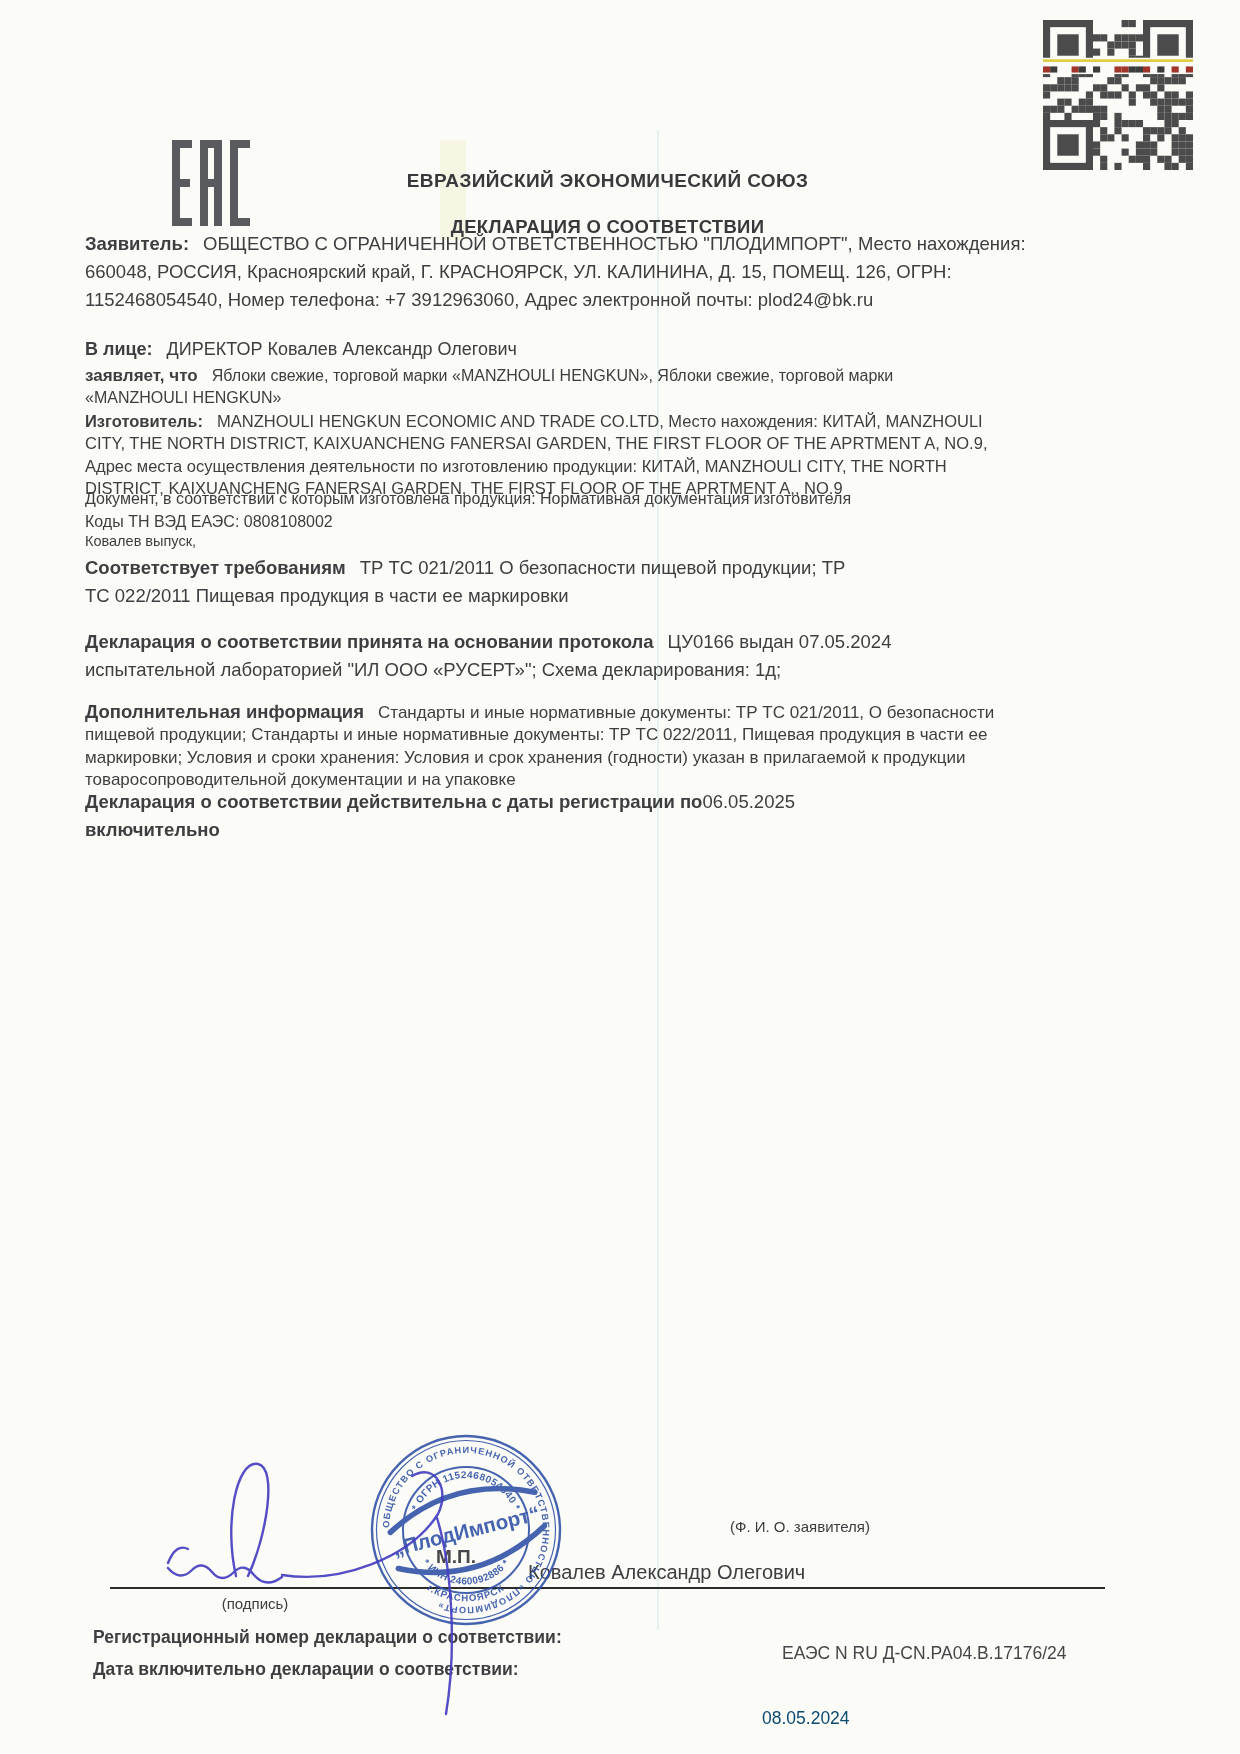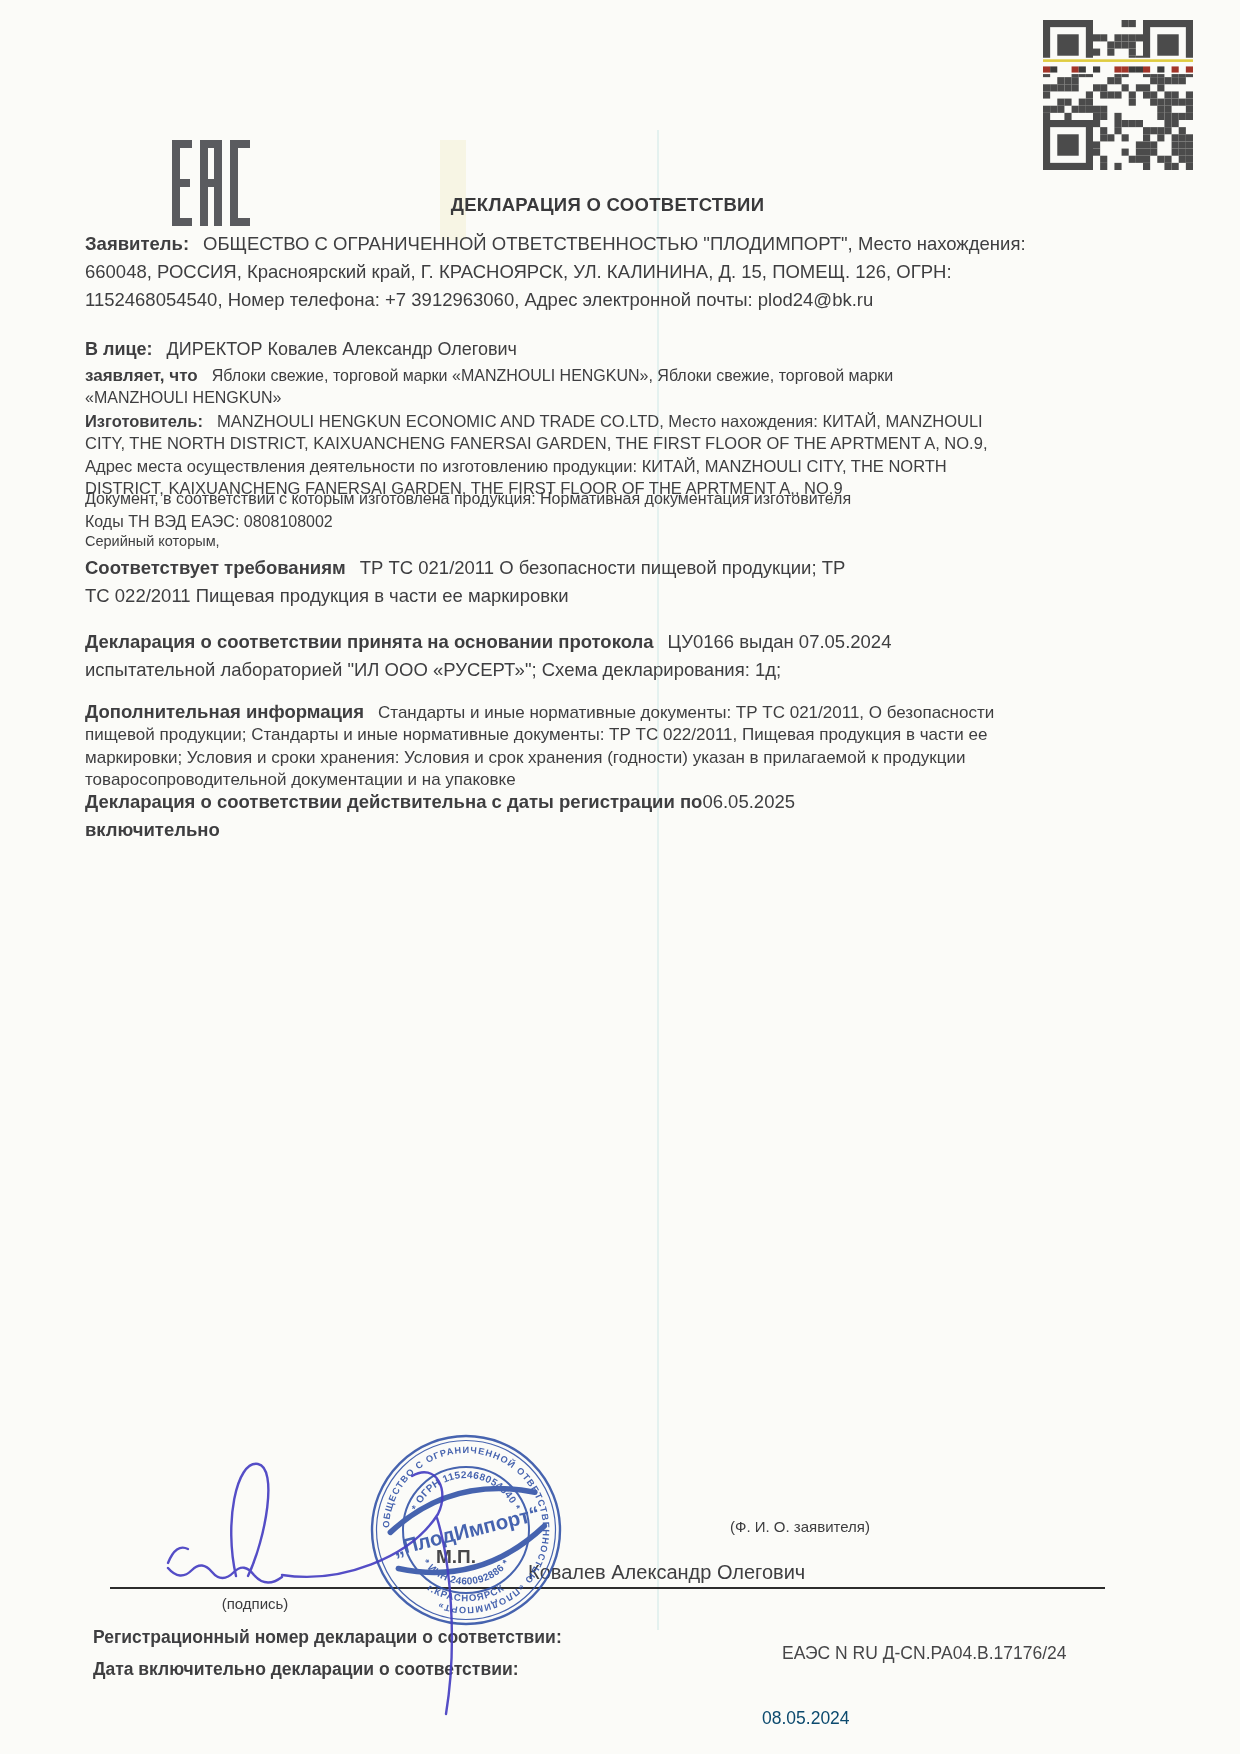--- a/index.html
+++ b/index.html
@@ -207,20 +207,21 @@
         <rect x="42" y="0" width="8" height="86"></rect>
       <rect x="28" y="0" width="22" height="8"></rect>
         <rect x="28" y="39" width="22" height="8"></rect>
       <rect x="58" y="0" width="8" height="86"></rect>
         <rect x="58" y="0" width="20" height="8"></rect>
       <rect x="58" y="78" width="20" height="8"></rect>
     </g>
   </svg>
 
   <div class="abs" style="left:85px;top:170px;width:1045px;text-align:center;">
+    <div class="t1 b">ЕВРАЗИЙСКИЙ ЭКОНОМИЧЕСКИЙ СОЮЗ</div>
     <div class="t2 b">ДЕКЛАРАЦИЯ О СООТВЕТСТВИИ</div>
   </div>
 
   <div class="abs para" style="left:85px;top:230px;width:955px;font-size:18.5px;">
     <b class="lbl-gap">Заявитель:</b><span>ОБЩЕСТВО С ОГРАНИЧЕННОЙ ОТВЕТСТВЕННОСТЬЮ "ПЛОДИМПОРТ", Место нахождения: 660048, РОССИЯ,  Красноярский край, Г. КРАСНОЯРСК, УЛ. КАЛИНИНА, Д. 15, ПОМЕЩ. 126, ОГРН: 1152468054540, Номер телефона: +7 3912963060, Адрес электронной почты: plod24@bk.ru</span>
   </div>
 
   <div class="abs para small" style="left:85px;top:364px;width:900px;">
     <b class="lbl-gap" style="font-size:17px;">заявляет, что</b><span>Яблоки свежие, торговой марки «MANZHOULI HENGKUN», Яблоки свежие, торговой марки «MANZHOULI HENGKUN»</span>
   </div>
@@ -228,21 +229,21 @@
   <div class="abs para" style="left:85px;top:336px;width:1045px;font-size:18px;">
     <b class="lbl-gap">В лице:</b><span>ДИРЕКТОР Ковалев Александр Олегович</span>
   </div>
 
   <div class="abs para small" style="left:85px;top:410px;width:935px;font-size:16.5px;">
     <b class="lbl-gap">Изготовитель:</b><span>MANZHOULI HENGKUN ECONOMIC AND TRADE CO.LTD, Место нахождения: КИТАЙ, MANZHOULI CITY, THE NORTH DISTRICT, KAIXUANCHENG FANERSAI GARDEN, THE FIRST FLOOR OF THE APRTMENT A, NO.9, Адрес места осуществления деятельности по изготовлению продукции: КИТАЙ, MANZHOULI CITY, THE NORTH DISTRICT, KAIXUANCHENG FANERSAI GARDEN, THE FIRST FLOOR OF THE APRTMENT A,, NO.9</span>
   </div>
 
   <div class="abs small" style="left:85px;top:488px;width:1045px;">Документ, в соответствии с которым изготовлена продукция: Нормативная документация изготовителя</div>
   <div class="abs small" style="left:85px;top:511px;width:1045px;">Коды ТН ВЭД ЕАЭС: 0808108002</div>
-  <div class="abs" style="left:85px;top:533px;width:1045px;font-size:14.5px;">Серийный которым,</div>
+  <div class="abs" style="left:85px;top:533px;width:1045px;font-size:14.5px;">Ковалев выпуск,</div>
 
   <div class="abs para" style="left:85px;top:554px;width:790px;font-size:18.5px;">
     <b class="lbl-gap">Соответствует требованиям</b><span>ТР ТС 021/2011 О безопасности пищевой продукции; ТР ТС 022/2011 Пищевая продукция в части ее маркировки</span>
   </div>
 
   <div class="abs para" style="left:85px;top:628px;width:845px;font-size:18.5px;">
     <b class="lbl-gap">Декларация о соответствии принята на основании протокола</b><span>ЦУ0166 выдан 07.05.2024 испытательной лабораторией "ИЛ ООО «РУСЕРТ»"; Схема декларирования: 1д;</span>
   </div>
 
   <div class="abs para" style="left:85px;top:700px;width:950px;font-size:17px;line-height:1.32;">

